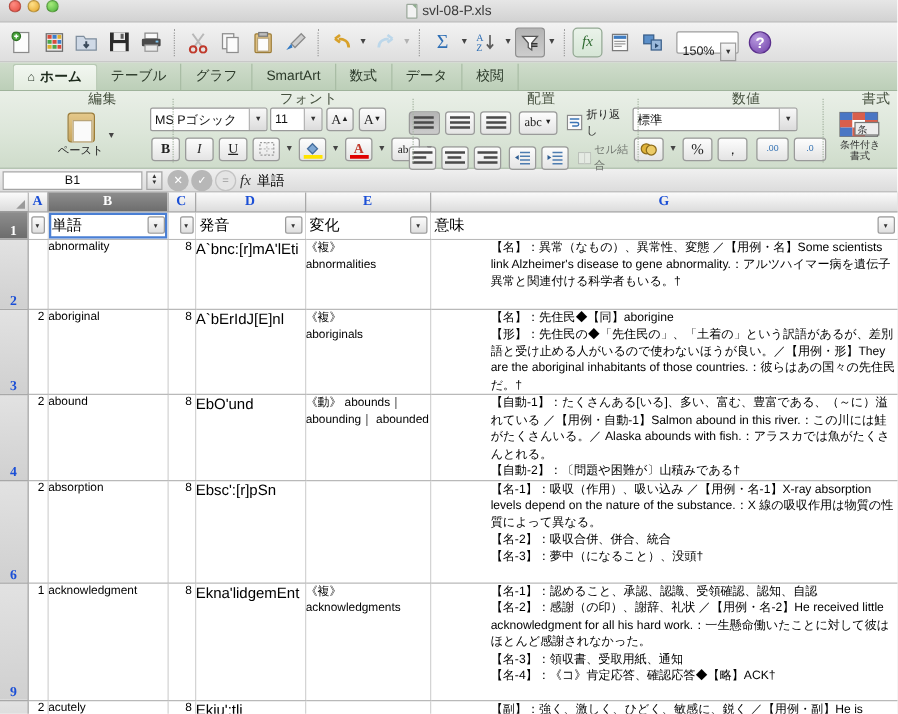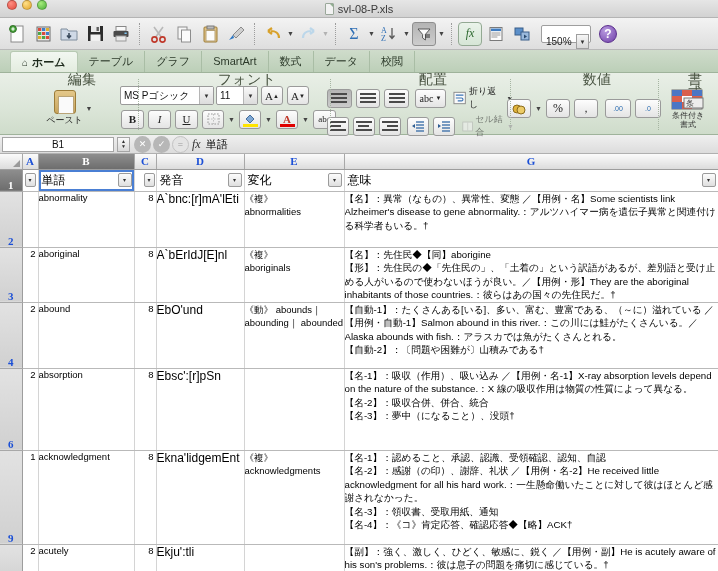--- a/index.html
+++ b/index.html
@@ -142,21 +142,21 @@
     display: flex; flex-direction: column;
     align-items: center;
     padding: 0 4px;
     position: relative;
   }
   .rgroup + .rgroup::before {
     content: ""; position: absolute; left: 0; top: 6px; bottom: 4px;
     border-left: 1px dotted #a6b5a2;
   }
   .rg-title {
-    font-size: 14px; color: #46513f;
+    font-size: 11px; color: #46513f;
     height: 12px; line-height: 13px;
     letter-spacing: .3px;
     margin-left: 26px;
   }
   .rg-body { display: flex; align-items: center; flex: 1; padding-bottom: 2px; }
 
   .mini-btn {
     background: linear-gradient(to bottom,#fdfdfd,#e4e4e4);
     border: 1px solid #9a9a9a;
     border-radius: 3px;
@@ -281,21 +281,21 @@
     border-bottom: 1px solid #b9b9b9;
     vertical-align: top;
     font-size: 10px;
     color: #000;
     padding: 1px 2px 1px 3px;
     overflow: hidden;
     background: #fff;
   }
   td.cell.num { text-align: right; font-size: 9.5px; padding-right: 2px; }
   td.cell.pron { font-size: 12px; line-height: 14px; }
-  td.cell.meaning { font-size: 9.7px; line-height: 13.5px; }
+  td.cell.meaning { font-size: 9.7px; line-height: 13.5px; padding-left: 48px; }
   td.cell.word { font-size: 9.5px; }
   td.cell.change { font-size: 9.5px; line-height: 13px; }
 
   
   tr.hdrrow td.cell {
     font-size: 12px; font-weight: normal; vertical-align: middle;
     height: 22px; position: relative;
     padding-left: 3px;
   }
   .filter-btn {
@@ -662,20 +662,26 @@
             <div class="tb-arrow dim">▼</div>
           </div>
         </div>
       </div>
     </div>
 
     <div class="rgroup" style="width:148px;">
       <div class="rg-title">数値</div>
       <div class="rg-body">
         <div class="stack">
+          <div class="row">
+            <div class="combo" style="width:132px;">
+              <span>標準</span>
+              <span class="cb-arrow">▼</span>
+            </div>
+          </div>
           <div class="row">
             <div class="mini-btn" style="width:24px;">
               <svg width="14" height="12" viewBox="0 0 14 12">
                   <circle cx="5" cy="6" r="4" fill="#e0b33a" stroke="#8c6c1c"></circle>
                   <circle cx="9" cy="7" r="4" fill="#eccb67" stroke="#8c6c1c"></circle>
                 </svg>
             </div>
             <div class="tb-arrow">▼</div>
             <div class="mini-btn" style="width:24px;">
               <span style="font-size:12px;font-family:'Liberation Serif',serif;">%</span>

